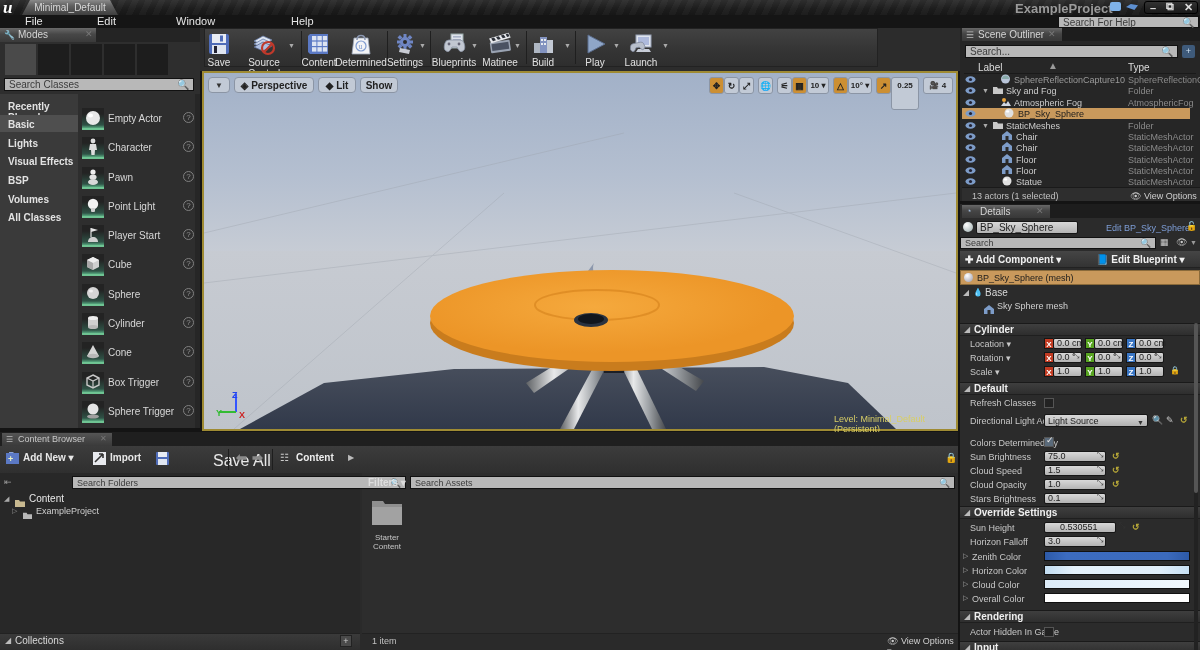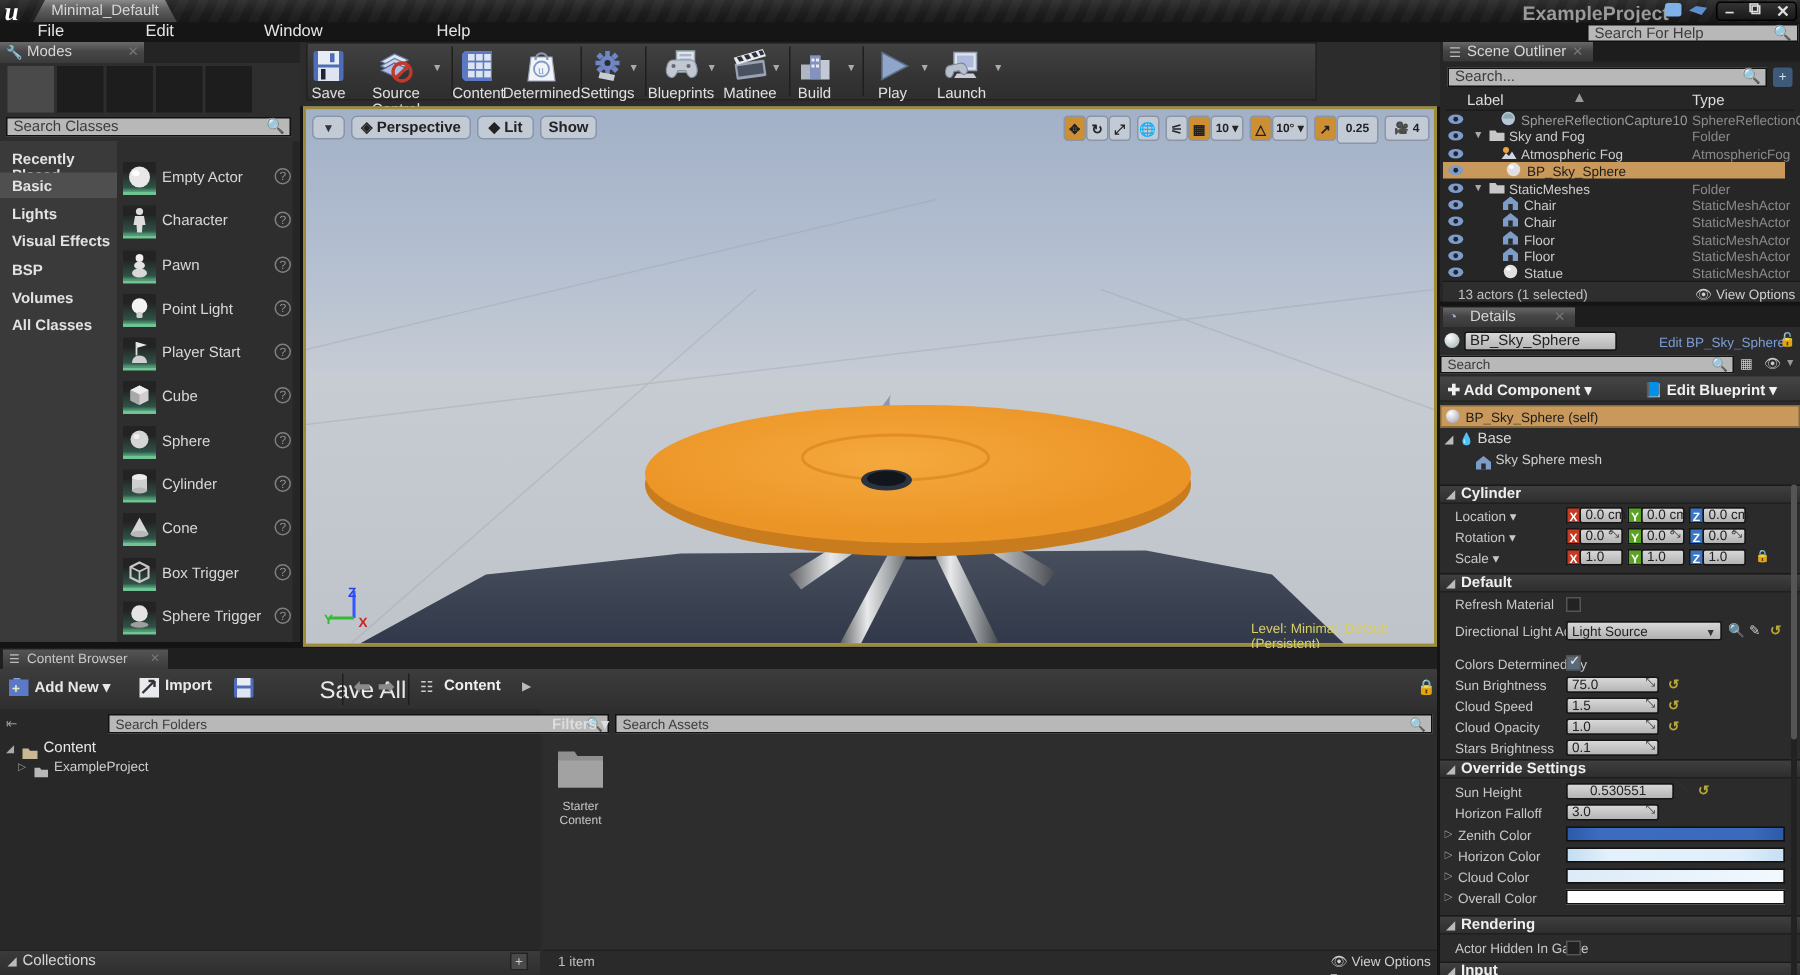--- a/index.html
+++ b/index.html
@@ -394,21 +394,21 @@
 <div class="abs" style="left:5px;top:0;width:15px;height:17px;background:#cc8f33;border:1px solid #8b95a5;border-radius:3px;color:#222;font-size:9px;font-weight:bold;text-align:center;line-height:16px;">✥</div>
 <div class="abs" style="left:20px;top:0;width:15px;height:17px;background:#c2cad6;border:1px solid #8b95a5;border-radius:3px;color:#222;font-size:9px;font-weight:bold;text-align:center;line-height:16px;">↻</div>
 <div class="abs" style="left:35px;top:0;width:15px;height:17px;background:#c2cad6;border:1px solid #8b95a5;border-radius:3px;color:#222;font-size:9px;font-weight:bold;text-align:center;line-height:16px;">⤢</div>
 <div class="abs" style="left:54px;top:0;width:15px;height:17px;background:#c2cad6;border:1px solid #8b95a5;border-radius:3px;color:#222;font-size:9px;font-weight:bold;text-align:center;line-height:16px;">🌐</div>
 <div class="abs" style="left:73px;top:0;width:15px;height:17px;background:#c2cad6;border:1px solid #8b95a5;border-radius:3px;color:#222;font-size:9px;font-weight:bold;text-align:center;line-height:16px;">⚟</div>
 <div class="abs" style="left:88px;top:0;width:15px;height:17px;background:#cc8f33;border:1px solid #8b95a5;border-radius:3px;color:#222;font-size:9px;font-weight:bold;text-align:center;line-height:16px;">▦</div>
 <div class="abs" style="left:103px;top:0;width:22px;height:17px;background:#c2cad6;border:1px solid #8b95a5;border-radius:3px;color:#222;font-size:8px;font-weight:bold;text-align:center;line-height:16px;">10 ▾</div>
 <div class="abs" style="left:129px;top:0;width:15px;height:17px;background:#cc8f33;border:1px solid #8b95a5;border-radius:3px;color:#222;font-size:9px;font-weight:bold;text-align:center;line-height:16px;">△</div>
 <div class="abs" style="left:144px;top:0;width:24px;height:17px;background:#c2cad6;border:1px solid #8b95a5;border-radius:3px;color:#222;font-size:8px;font-weight:bold;text-align:center;line-height:16px;">10° ▾</div>
 <div class="abs" style="left:172px;top:0;width:15px;height:17px;background:#cc8f33;border:1px solid #8b95a5;border-radius:3px;color:#222;font-size:9px;font-weight:bold;text-align:center;line-height:16px;">↗</div>
-<div class="abs" style="left:187px;top:0;width:28px;height:19px;background:#c2cad6;border:1px solid #8b95a5;border-radius:3px;color:#222;font-size:8px;font-weight:bold;text-align:center;line-height:16px;">0.25</div>
+<div class="abs" style="left:187px;top:0;width:28px;height:33px;background:#c2cad6;border:1px solid #8b95a5;border-radius:3px;color:#222;font-size:8px;font-weight:bold;text-align:center;line-height:16px;">0.25</div>
 <div class="abs" style="left:219px;top:0;width:30px;height:17px;background:#c2cad6;border:1px solid #8b95a5;border-radius:3px;color:#222;font-size:8px;font-weight:bold;text-align:center;line-height:16px;">🎥 4</div>
       </div>
   <div class="abs" style="left:630px;top:341px;color:#d8ce66;font-size:9px;">Level:  Minimal_Default (Persistent)</div>
 
   <svg class="abs" style="left:12px;top:315px;" width="36" height="32">
     <line x1="20" y1="24" x2="20" y2="6" stroke="#3355ff" stroke-width="2"></line>
     <line x1="20" y1="24" x2="3" y2="24" stroke="#33bb33" stroke-width="2"></line>
     <text x="16" y="10" fill="#2244ee" font-size="9" font-weight="bold">Z</text>
     <text x="23" y="30" fill="#cc2222" font-size="9" font-weight="bold">X</text>
     <text x="0" y="28" fill="#33bb33" font-size="9" font-weight="bold">Y</text>
@@ -568,21 +568,21 @@
 <span class="abs" style="left:226px;top:3px;color:#aaa;font-size:9px;">🔓</span>
 <div class="abs lightinput" style="left:0px;top:19px;width:196px;height:12px;font-size:9px;padding-left:4px;line-height:11px;">Search<span class="mag" style="top:0;">🔍</span></div>
 <span class="abs" style="left:200px;top:19px;color:#ccc;font-size:9px;">▦</span>
 <span class="abs" style="left:216px;top:19px;color:#ccc;font-size:9px;">👁</span>
 <span class="abs" style="left:230px;top:21px;color:#999;font-size:7px;">▼</span>
 <div class="abs" style="left:0;top:33px;width:240px;height:17px;background:linear-gradient(#454545,#333);border-bottom:1px solid #222;"></div>
 <span class="abs" style="left:5px;top:36px;color:#f0f0f0;font-size:10px;font-weight:bold;white-space:nowrap;overflow:hidden;">✚ Add Component ▾</span>
 <span class="abs" style="left:136px;top:36px;color:#f0f0f0;font-size:10px;font-weight:bold;white-space:nowrap;overflow:hidden;">📘 Edit Blueprint ▾</span>
 <div class="abs" style="left:0;top:52px;width:240px;height:15px;background:#c9995c;border:1px solid #8a6a3a;"></div>
 <div class="abs" style="left:4px;top:55px;width:9px;height:9px;border-radius:50%;background:radial-gradient(circle at 35% 30%,#fff,#99a);"></div>
-<span class="abs" style="left:17px;top:55px;color:#1c1c1c;font-size:9px;white-space:nowrap;overflow:hidden;">BP_Sky_Sphere (self)</span>
+<span class="abs" style="left:17px;top:55px;color:#1c1c1c;font-size:9px;white-space:nowrap;overflow:hidden;">BP_Sky_Sphere (mesh)</span>
 <span class="abs" style="left:3px;top:70px;color:#bbb;font-size:8px;white-space:nowrap;overflow:hidden;">◢</span>
 <span class="abs" style="left:13px;top:70px;color:#6fa8dc;font-size:8px;">💧</span>
 <span class="abs" style="left:25px;top:69px;color:#d8d8d8;font-size:10px;white-space:nowrap;overflow:hidden;">Base</span>
 <span class="abs" style="left:24px;top:83px;"><svg width="10" height="10" viewBox="0 0 10 10">
             <path d="M5 0 L10 4 V9 H0 V4 Z" fill="#7d9cc8"></path>
             <rect x="3.5" y="5" width="3" height="4" fill="#2b2b2b"></rect>
           </svg></span>
 <span class="abs" style="left:37px;top:83px;color:#d0d0d0;font-size:9px;white-space:nowrap;overflow:hidden;">Sky Sphere mesh</span>
 <div class="abs" style="left:0;top:105px;width:240px;height:13px;background:linear-gradient(#3f3f3f,#2e2e2e);border-top:1px solid #1a1a1a;border-bottom:1px solid #1f1f1f;">
 <span class="abs" style="left:4px;top:1px;color:#bbb;font-size:8px;">◢</span>
@@ -610,21 +610,21 @@
         <div class="abs" style="left:93px;top:148px;width:29px;height:11px;background:linear-gradient(#d8d8d8,#b4b4b4);border:1px solid #161616;border-radius:2px;color:#222;font-size:9px;line-height:9px;padding-left:3px;white-space:nowrap;">1.0</div>
         <div class="abs" style="left:125px;top:148px;width:9px;height:11px;background:#58a421;color:#fff;font-size:8px;font-weight:bold;text-align:center;line-height:11px;border:1px solid #161616;border-right:none;">Y</div>
         <div class="abs" style="left:134px;top:148px;width:29px;height:11px;background:linear-gradient(#d8d8d8,#b4b4b4);border:1px solid #161616;border-radius:2px;color:#222;font-size:9px;line-height:9px;padding-left:3px;white-space:nowrap;">1.0</div>
         <div class="abs" style="left:166px;top:148px;width:9px;height:11px;background:#3a76c4;color:#fff;font-size:8px;font-weight:bold;text-align:center;line-height:11px;border:1px solid #161616;border-right:none;">Z</div>
         <div class="abs" style="left:175px;top:148px;width:29px;height:11px;background:linear-gradient(#d8d8d8,#b4b4b4);border:1px solid #161616;border-radius:2px;color:#222;font-size:9px;line-height:9px;padding-left:3px;white-space:nowrap;">1.0</div>
         <span class="abs" style="left:210px;top:148px;color:#b8b8b8;font-size:8px;">🔒</span>
 <div class="abs" style="left:0;top:164px;width:240px;height:13px;background:linear-gradient(#3f3f3f,#2e2e2e);border-top:1px solid #1a1a1a;border-bottom:1px solid #1f1f1f;">
 <span class="abs" style="left:4px;top:1px;color:#bbb;font-size:8px;">◢</span>
 <span class="abs" style="left:14px;top:0px;color:#efefef;font-size:10px;font-weight:bold;">Default</span>
         </div>
-<span class="abs" style="left:10px;top:180px;color:#c8c8c8;font-size:9px;white-space:nowrap;overflow:hidden;">Refresh Material</span>
+<span class="abs" style="left:10px;top:180px;color:#c8c8c8;font-size:9px;white-space:nowrap;overflow:hidden;">Refresh Classes</span>
 <div class="abs" style="left:84px;top:180px;width:10px;height:10px;background:#222;border:1px solid #555;position:absolute;"></div>
 <span class="abs" style="left:10px;top:198px;color:#c8c8c8;font-size:9px;width:74px;white-space:nowrap;overflow:hidden;">Directional Light Acto</span>
 <div class="abs" style="left:84px;top:196px;width:104px;height:13px;background:linear-gradient(#d8d8d8,#b0b0b0);border:1px solid #161616;border-radius:2px;color:#222;font-size:9px;line-height:12px;padding-left:3px;">Light Source<span class="abs" style="right:3px;top:2px;font-size:7px;color:#333;">▼</span></div>
 <span class="abs" style="left:192px;top:197px;color:#ccc;font-size:9px;">🔍</span>
 <span class="abs" style="left:206px;top:197px;color:#ccc;font-size:9px;">✎</span>
 <span class="abs" style="left:220px;top:197px;color:#b8a838;font-size:9px;font-weight:bold;">↺</span>
 <span class="abs" style="left:10px;top:220px;color:#c8c8c8;font-size:9px;white-space:nowrap;overflow:hidden;">Colors Determined By</span>
 <div class="abs" style="left:84px;top:219px;width:10px;height:10px;background:#5a6a7a;border:1px solid #555;position:absolute;">
           <span style="position:absolute;left:1px;top:-3px;color:#e8e8e8;font-size:9px;">✓</span>
         </div>

